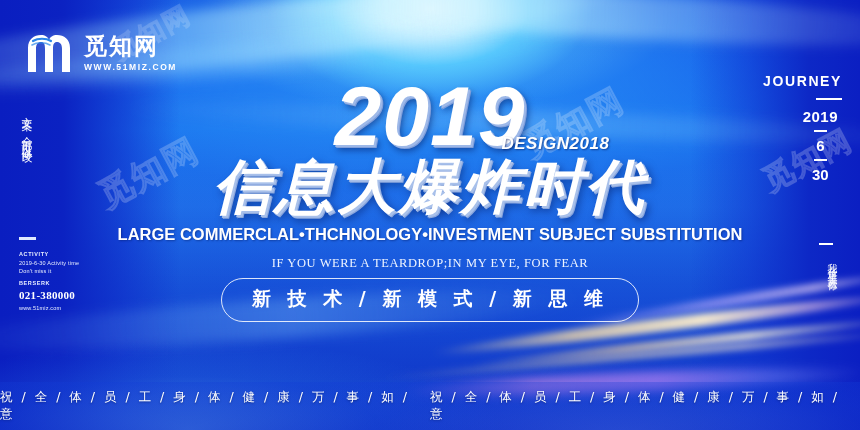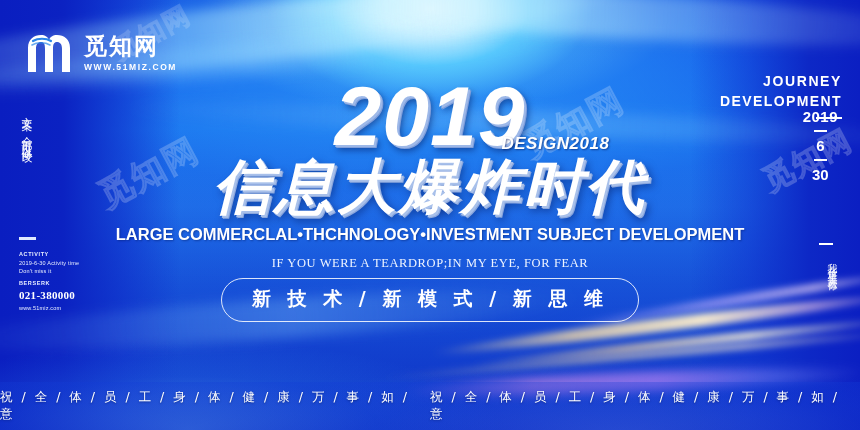--- a/index.html
+++ b/index.html
@@ -431,42 +431,41 @@
   </div>
 
   <div class="left-block2">
     <div class="lb-title">BERSERK</div>
     <div class="lb2-phone">021-380000</div>
     <div class="lb2-url">www.51miz.com</div>
   </div>
 
   <div class="journey">
     <div class="journey-1">JOURNEY</div>
-    <div class="journey-2">DEVELOPMENT</div>
     <div class="journey-rule"></div>
   </div>
 
   <div class="date-col">
     <span class="date-y">2019</span>
     <span class="date-sep"></span>
     <span class="date-m">6</span>
     <span class="date-sep"></span>
     <span class="date-d">30</span>
   </div>
 
   <div class="right-dash"></div>
   <div class="right-vert">我在这里等着你</div>
 
   <div class="center">
     <div class="year-row">
       <span class="year">2019</span>
       <span class="design2018">DESIGN2018</span>
     </div>
     <div class="headline">信息大爆炸时代</div>
-    <div class="eng-sub">LARGE COMMERCLAL•THCHNOLOGY•INVESTMENT SUBJECT DEVELOPMENT</div>
+    <div class="eng-sub">LARGE COMMERCLAL•THCHNOLOGY•INVESTMENT SUBJECT SUBSTITUTION</div>
     <div class="quote">IF YOU WERE A TEARDROP;IN MY EYE,  FOR FEAR</div>
     <div><span class="pill">新 技 术 / 新 模 式 / 新 思 维</span></div>
   </div>
 
   <div class="bottom-bar">
     <span class="bottom-text">祝 / 全 / 体 / 员 / 工 / 身 / 体 / 健 / 康 / 万 / 事 / 如 / 意</span>
     <span class="bottom-text">祝 / 全 / 体 / 员 / 工 / 身 / 体 / 健 / 康 / 万 / 事 / 如 / 意</span>
   </div>
 
 </div>

